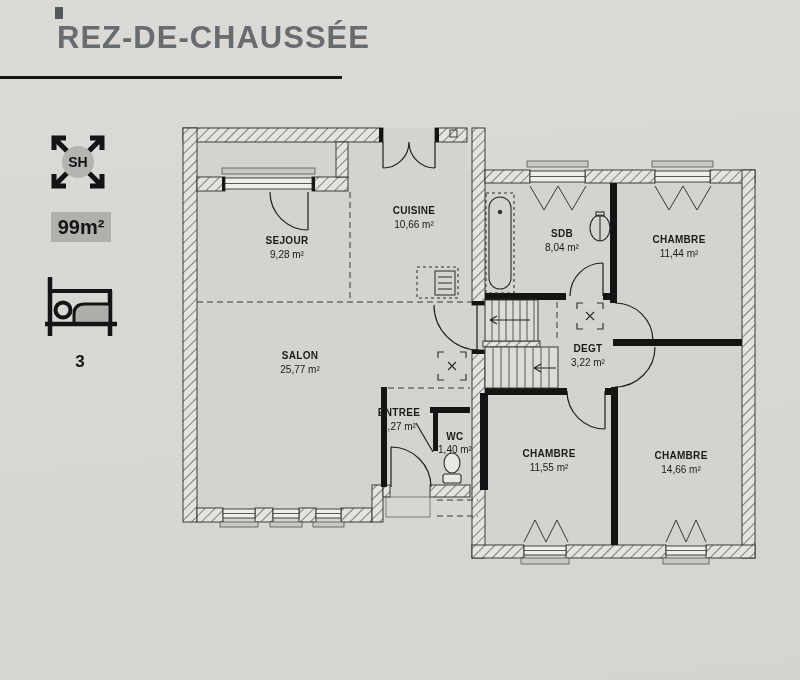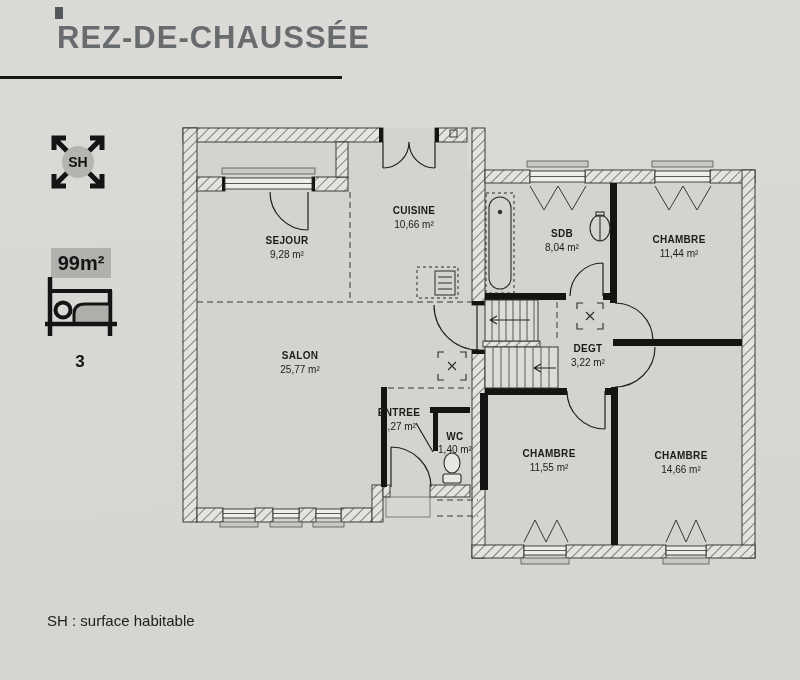--- a/index.html
+++ b/index.html
@@ -6,21 +6,21 @@
   .page{position:relative;width:800px;height:680px;overflow:hidden;
         background:linear-gradient(175deg,#dbdad7 0%,#d8d7d4 55%,#d5d4d1 100%);
         font-family:"Liberation Sans",sans-serif;color:#1c1c1a;padding-left:17px;}
   .top-tick{position:absolute;left:55px;top:7px;width:8px;height:12px;background:#54585a;}
   .page-title{position:absolute;left:57px;top:20px;font-size:31px;font-weight:bold;
               letter-spacing:1px;color:#686c6f;white-space:nowrap;}
   .title-underline{position:absolute;left:0;top:76px;width:342px;height:3px;background:#161616;}
   .legend-sh{position:absolute;left:40px;top:124px;}
   .legend-badge{position:absolute;left:51px;top:212px;width:60px;height:30px;background:#b1b0ad;
                 display:flex;align-items:center;justify-content:center;
-                font-weight:bold;font-size:20px;color:#141414;margin-top:36px;}
+                font-weight:bold;font-size:20px;color:#141414;}
   .legend-bed{position:absolute;left:42px;top:274px;}
   .legend-count{position:absolute;left:40px;top:352px;width:80px;text-align:center;
                 font-weight:bold;font-size:17px;color:#141414;}
   .footnotes{position:absolute;left:47px;top:610px;font-size:15px;line-height:21px;color:#1d1d1b;}
   svg.plan{position:absolute;left:0;top:0;}
   .rn{font-family:"Liberation Sans",sans-serif;font-size:10px;font-weight:bold;
       letter-spacing:.3px;fill:#1b1b19;text-anchor:middle;}
   .ra{font-family:"Liberation Sans",sans-serif;font-size:10px;fill:#1b1b19;text-anchor:middle;}
   .shlbl{font-family:"Liberation Sans",sans-serif;font-size:14px;font-weight:bold;fill:#111;text-anchor:middle;}
 </style>
@@ -234,16 +234,15 @@
       <text class="rn" x="455" y="440">WC</text>
       <text class="ra" x="455" y="453">1,40 m²</text>
       <text class="rn" x="549" y="457">CHAMBRE</text>
       <text class="ra" x="549" y="471">11,55 m²</text>
       <text class="rn" x="681" y="459">CHAMBRE</text>
       <text class="ra" x="681" y="473">14,66 m²</text>
     </g>
   </svg>
 
   <div class="footnotes">
-    <div>SH : surface habitable</div>
   </div>
 
 </div>
 
 </body></html>

